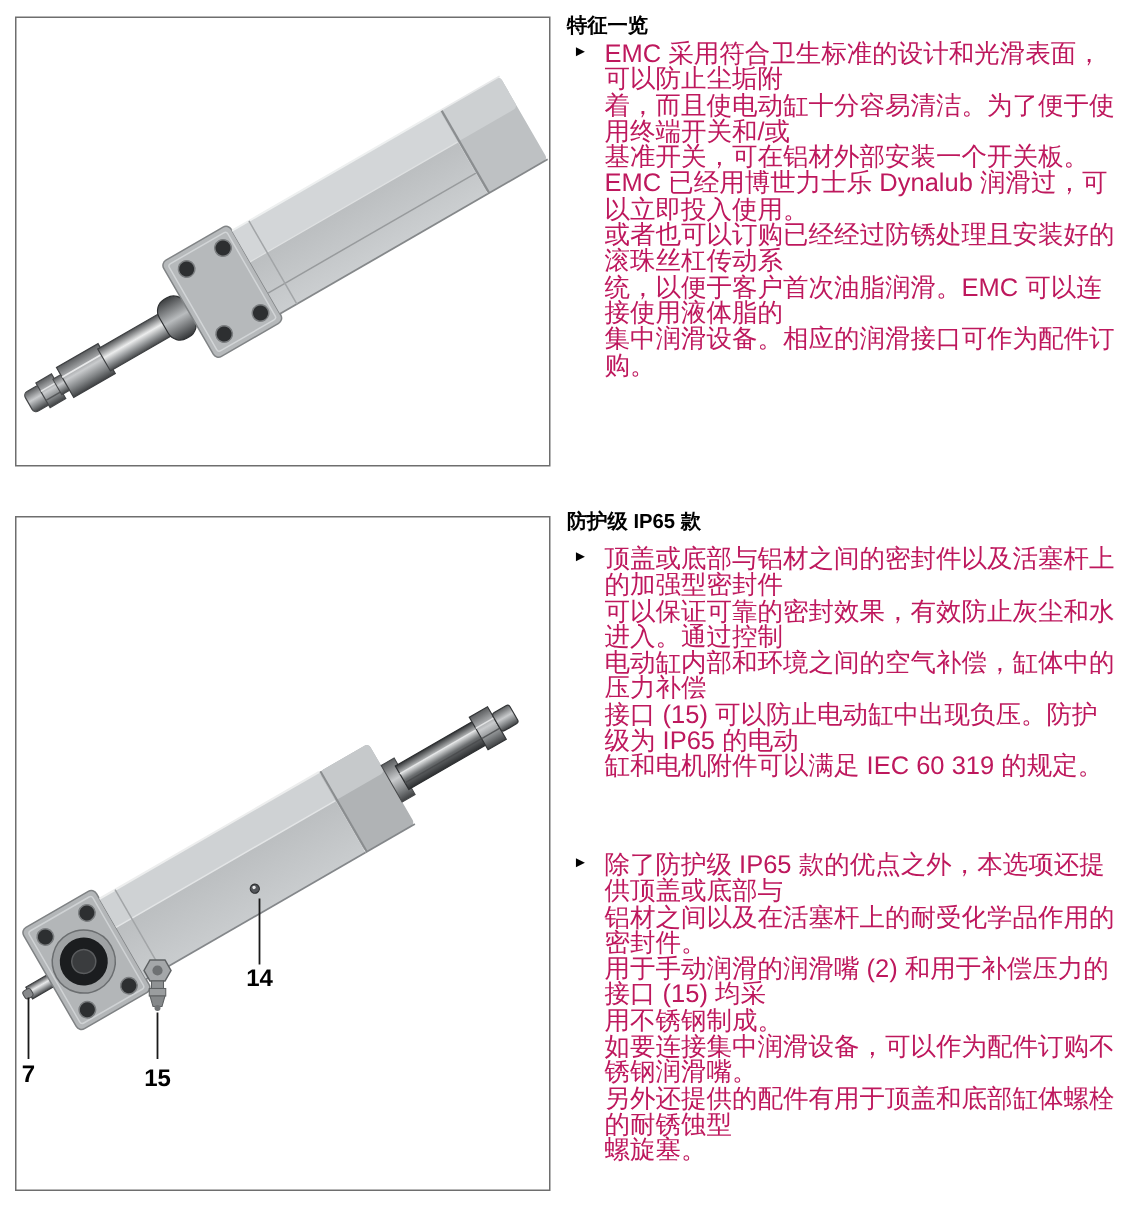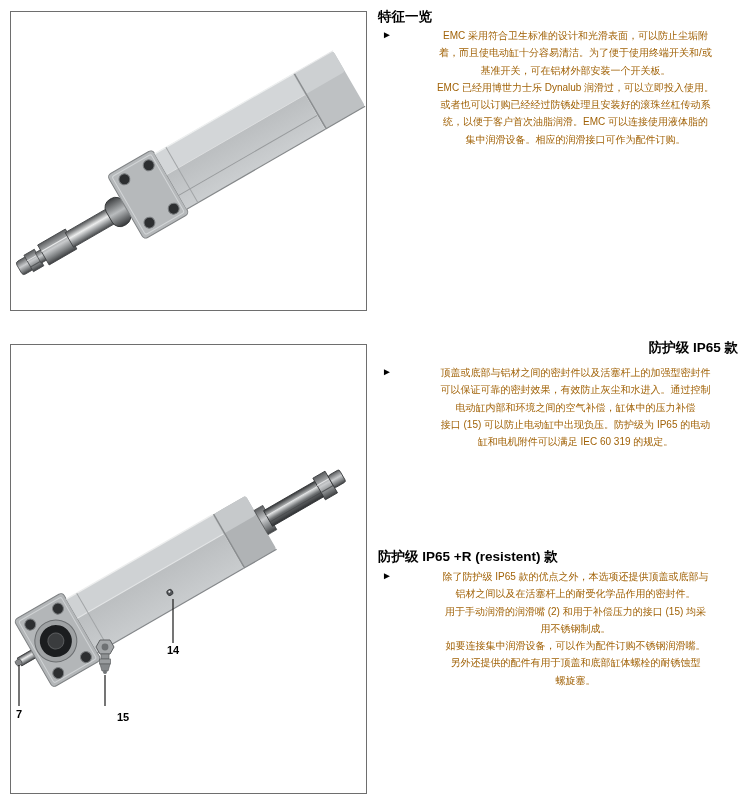--- a/index.html
+++ b/index.html
@@ -5,35 +5,35 @@
   html,body{margin:0;padding:0;background:#ffffff;}
   .page{
     position:relative;width:750px;height:808px;background:#ffffff;overflow:hidden;
     font-family:"Liberation Sans", sans-serif;color:#000;
   }
   .figure-box{
     position:absolute;background:#ffffff;border:1px solid #6e6e6e;box-sizing:border-box;
   }
   .figure-box svg{display:block;}
   .callout-label{
-    position:absolute;font-size:11px;font-weight:bold;color:#000;text-align:center;
+    position:absolute;font-size:16px;font-weight:bold;color:#000;text-align:center;
     font-family:"Liberation Sans", sans-serif;line-height:1;
   }
   .section{position:absolute;left:378px;width:360px;}
   .section-heading{
     font-size:13.5px;font-weight:bold;line-height:15px;color:#000;margin:0;
     font-family:"Liberation Sans", sans-serif;
   }
   .para-wrap{position:absolute;left:378px;width:370px;}
   .bullet{
     position:absolute;left:4px;top:3px;font-size:10px;line-height:10px;color:#000;
   }
   .para-body{
-    margin:0 0 0 25px;width:345px;font-size:10px;line-height:17.3px;color:#a16207;
-    white-space:pre-line;font-family:"Liberation Sans", sans-serif;text-align:center;
+    margin:0 0 0 25px;width:345px;font-size:17px;line-height:17.3px;color:#be185d;
+    white-space:pre-line;font-family:"Liberation Sans", sans-serif;
   }
   .leader{stroke:#1a1a1a;stroke-width:1.2;}
 </style>
 </head>
 <body>
 
 <div class="page">
 
   <div class="figure-box" style="left:10px;top:11px;width:357px;height:300px;">
     <svg width="355" height="298" viewBox="0 0 355 298">
@@ -170,53 +170,50 @@
         <rect x="88.5" y="314" width="11" height="5" fill="#9a9d9f" stroke="#5e6163" stroke-width="0.7"></rect>
         <polygon points="89,319 99,319 97,326 91,326" fill="#85888a" stroke="#5e6163" stroke-width="0.7"></polygon>
         <circle cx="94" cy="327" r="2" fill="#707375"></circle>
       </g>
 
       <line class="leader" x1="8" y1="320" x2="8" y2="361"></line>
       <line class="leader" x1="94" y1="330" x2="94" y2="361"></line>
       <line class="leader" x1="162" y1="254" x2="162" y2="298"></line>
     </svg>
     <div class="callout-label" style="left:2px;top:364px;width:12px;">7</div>
-    <div class="callout-label" style="left:103px;top:367px;width:18px;">15</div>
+    <div class="callout-label" style="left:85px;top:367px;width:18px;">15</div>
     <div class="callout-label" style="left:153px;top:300px;width:18px;">14</div>
   </div>
 
   <div class="section" style="top:9px;">
     <h3 class="section-heading">特征一览</h3>
   </div>
   <div class="para-wrap" style="top:27px;">
     <span class="bullet">►</span>
     <p class="para-body">EMC 采用符合卫生标准的设计和光滑表面，可以防止尘垢附
 着，而且使电动缸十分容易清洁。为了便于使用终端开关和/或
 基准开关，可在铝材外部安装一个开关板。
 EMC 已经用博世力士乐 Dynalub 润滑过，可以立即投入使用。
 或者也可以订购已经经过防锈处理且安装好的滚珠丝杠传动系
 统，以便于客户首次油脂润滑。EMC 可以连接使用液体脂的
 集中润滑设备。相应的润滑接口可作为配件订购。</p>
   </div>
 
-  <div class="section" style="top:340px;text-align:right;">
+  <div class="section" style="top:340px;">
     <h3 class="section-heading">防护级 IP65 款</h3>
   </div>
   <div class="para-wrap" style="top:364px;">
     <span class="bullet">►</span>
     <p class="para-body">顶盖或底部与铝材之间的密封件以及活塞杆上的加强型密封件
 可以保证可靠的密封效果，有效防止灰尘和水进入。通过控制
 电动缸内部和环境之间的空气补偿，缸体中的压力补偿
 接口 (15) 可以防止电动缸中出现负压。防护级为 IP65 的电动
 缸和电机附件可以满足 IEC 60 319 的规定。</p>
   </div>
 
-  <div class="section" style="top:549px;">
-    <h3 class="section-heading">防护级 IP65 +R (resistent) 款</h3>
-  </div>
   <div class="para-wrap" style="top:568px;">
     <span class="bullet">►</span>
     <p class="para-body">除了防护级 IP65 款的优点之外，本选项还提供顶盖或底部与
 铝材之间以及在活塞杆上的耐受化学品作用的密封件。
 用于手动润滑的润滑嘴 (2) 和用于补偿压力的接口 (15) 均采
 用不锈钢制成。
 如要连接集中润滑设备，可以作为配件订购不锈钢润滑嘴。
 另外还提供的配件有用于顶盖和底部缸体螺栓的耐锈蚀型
 螺旋塞。</p>
   </div>

